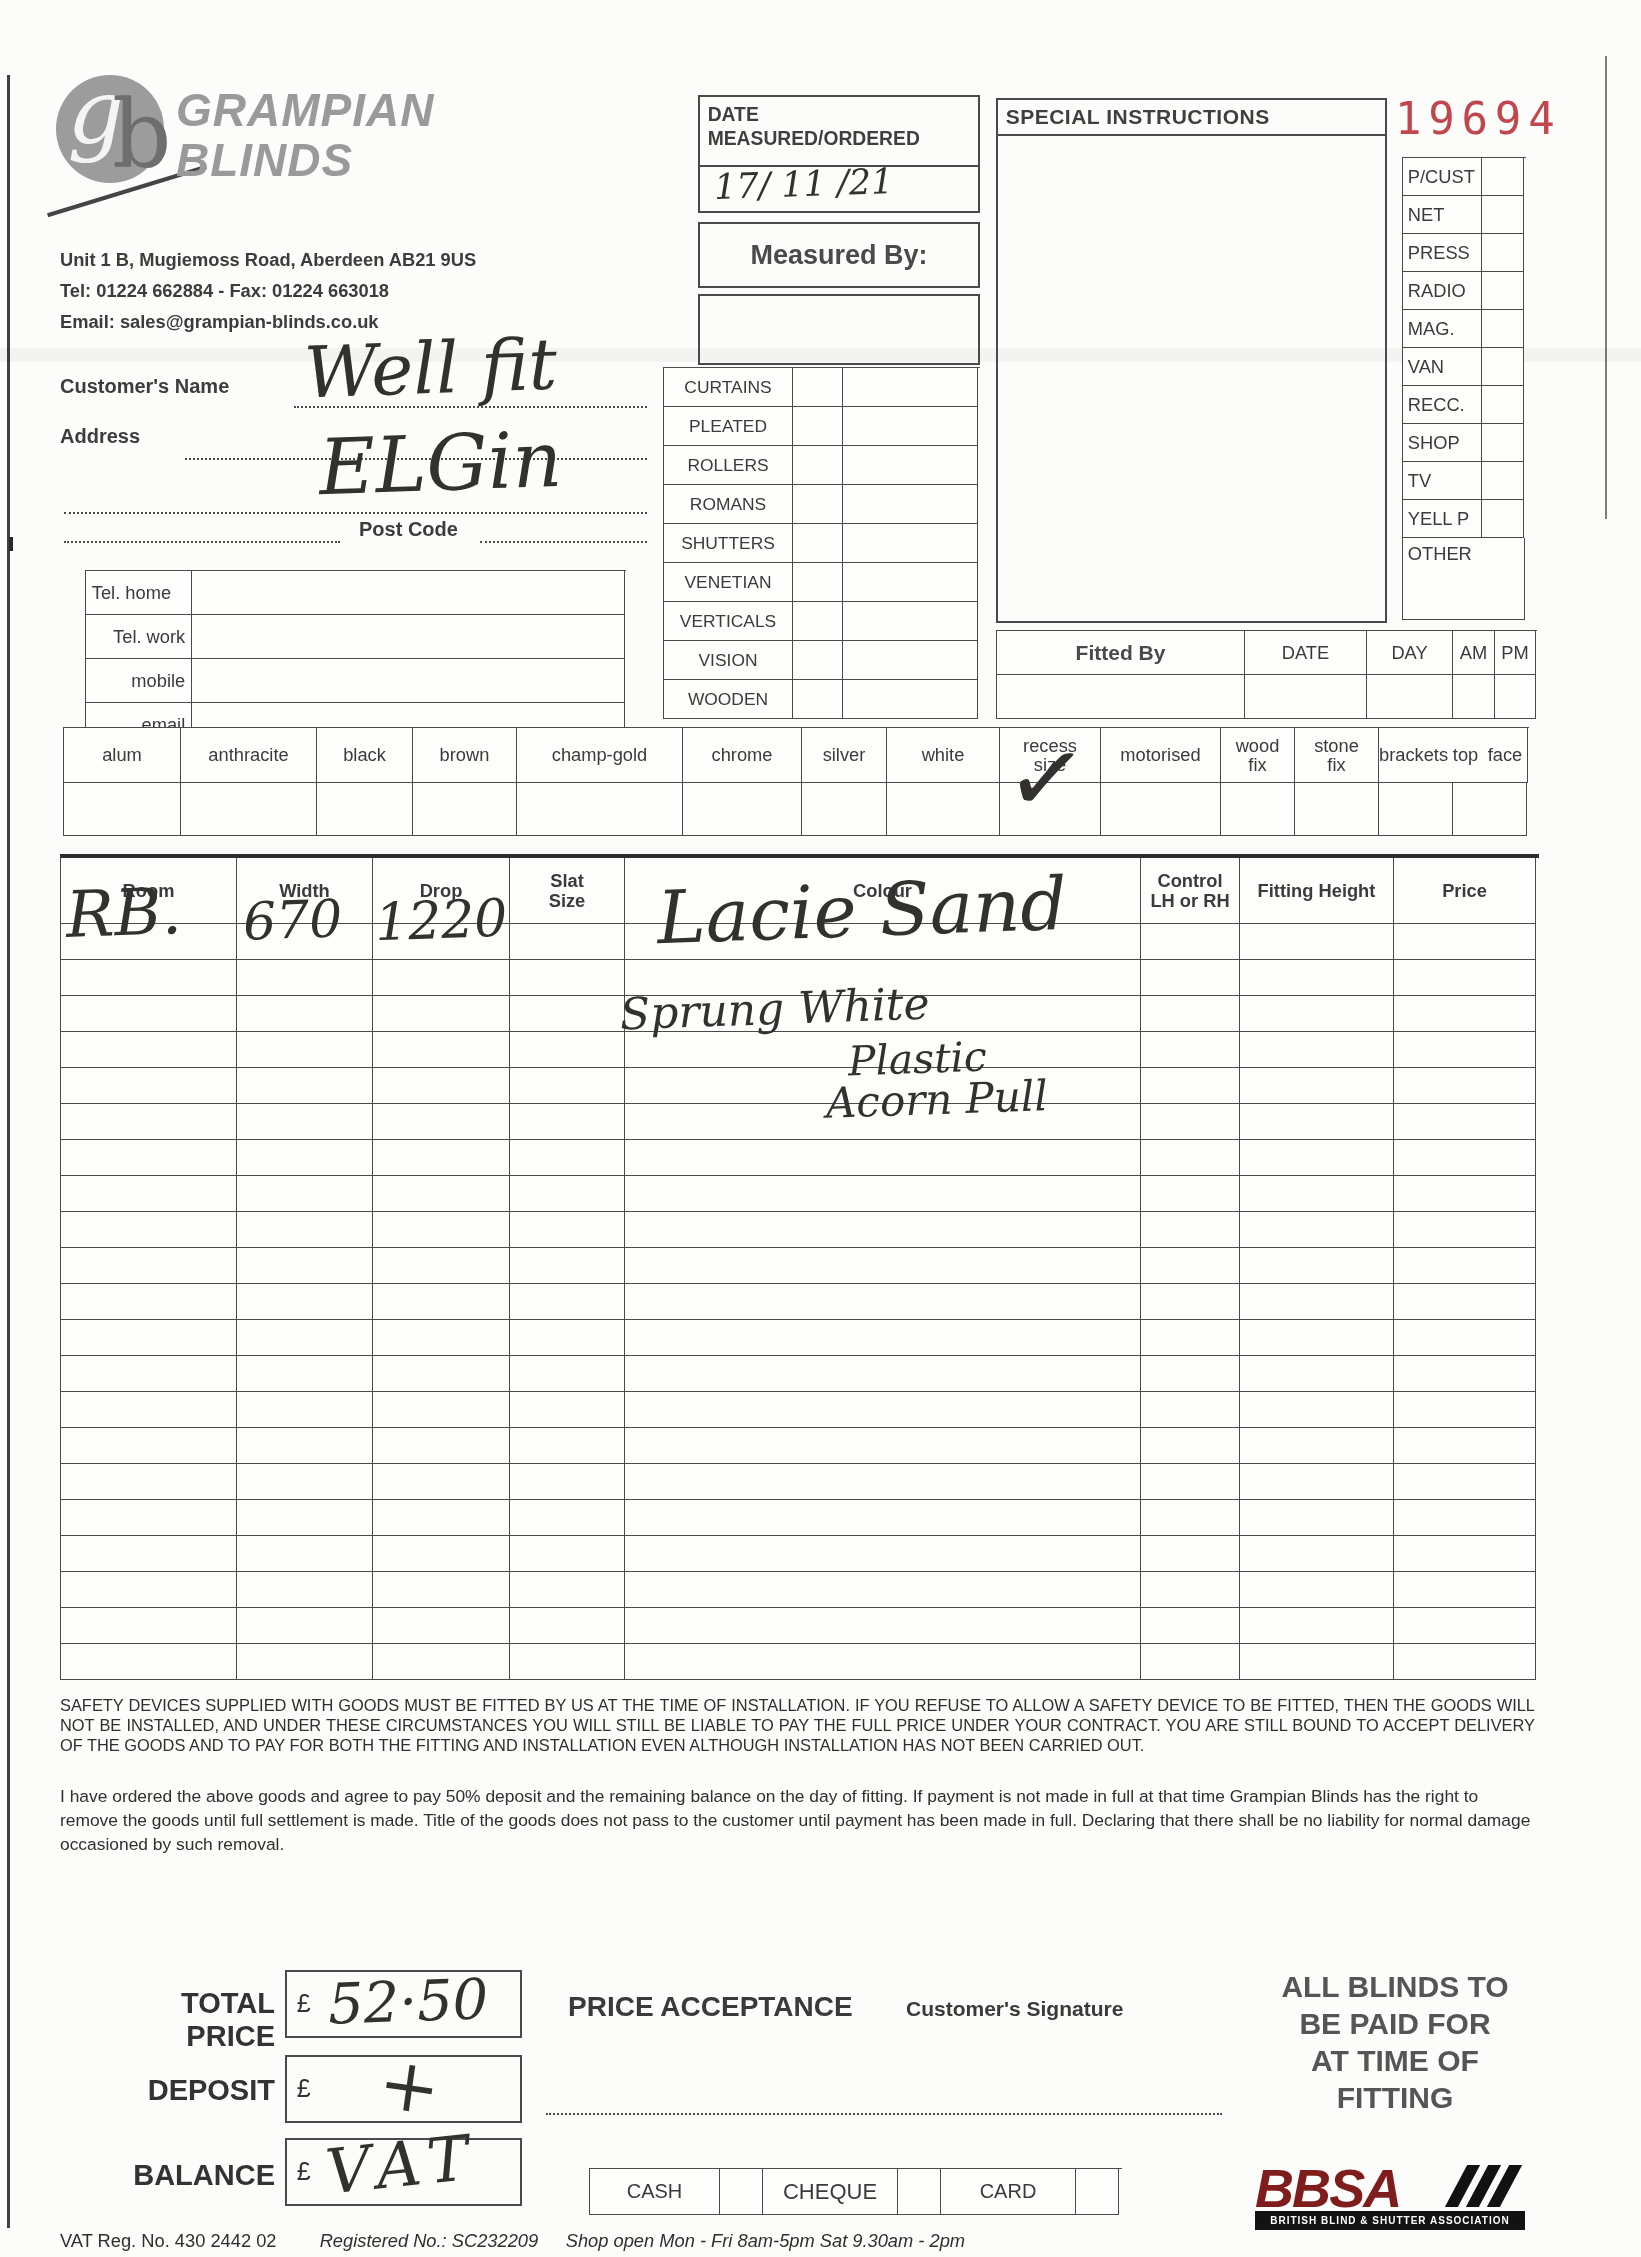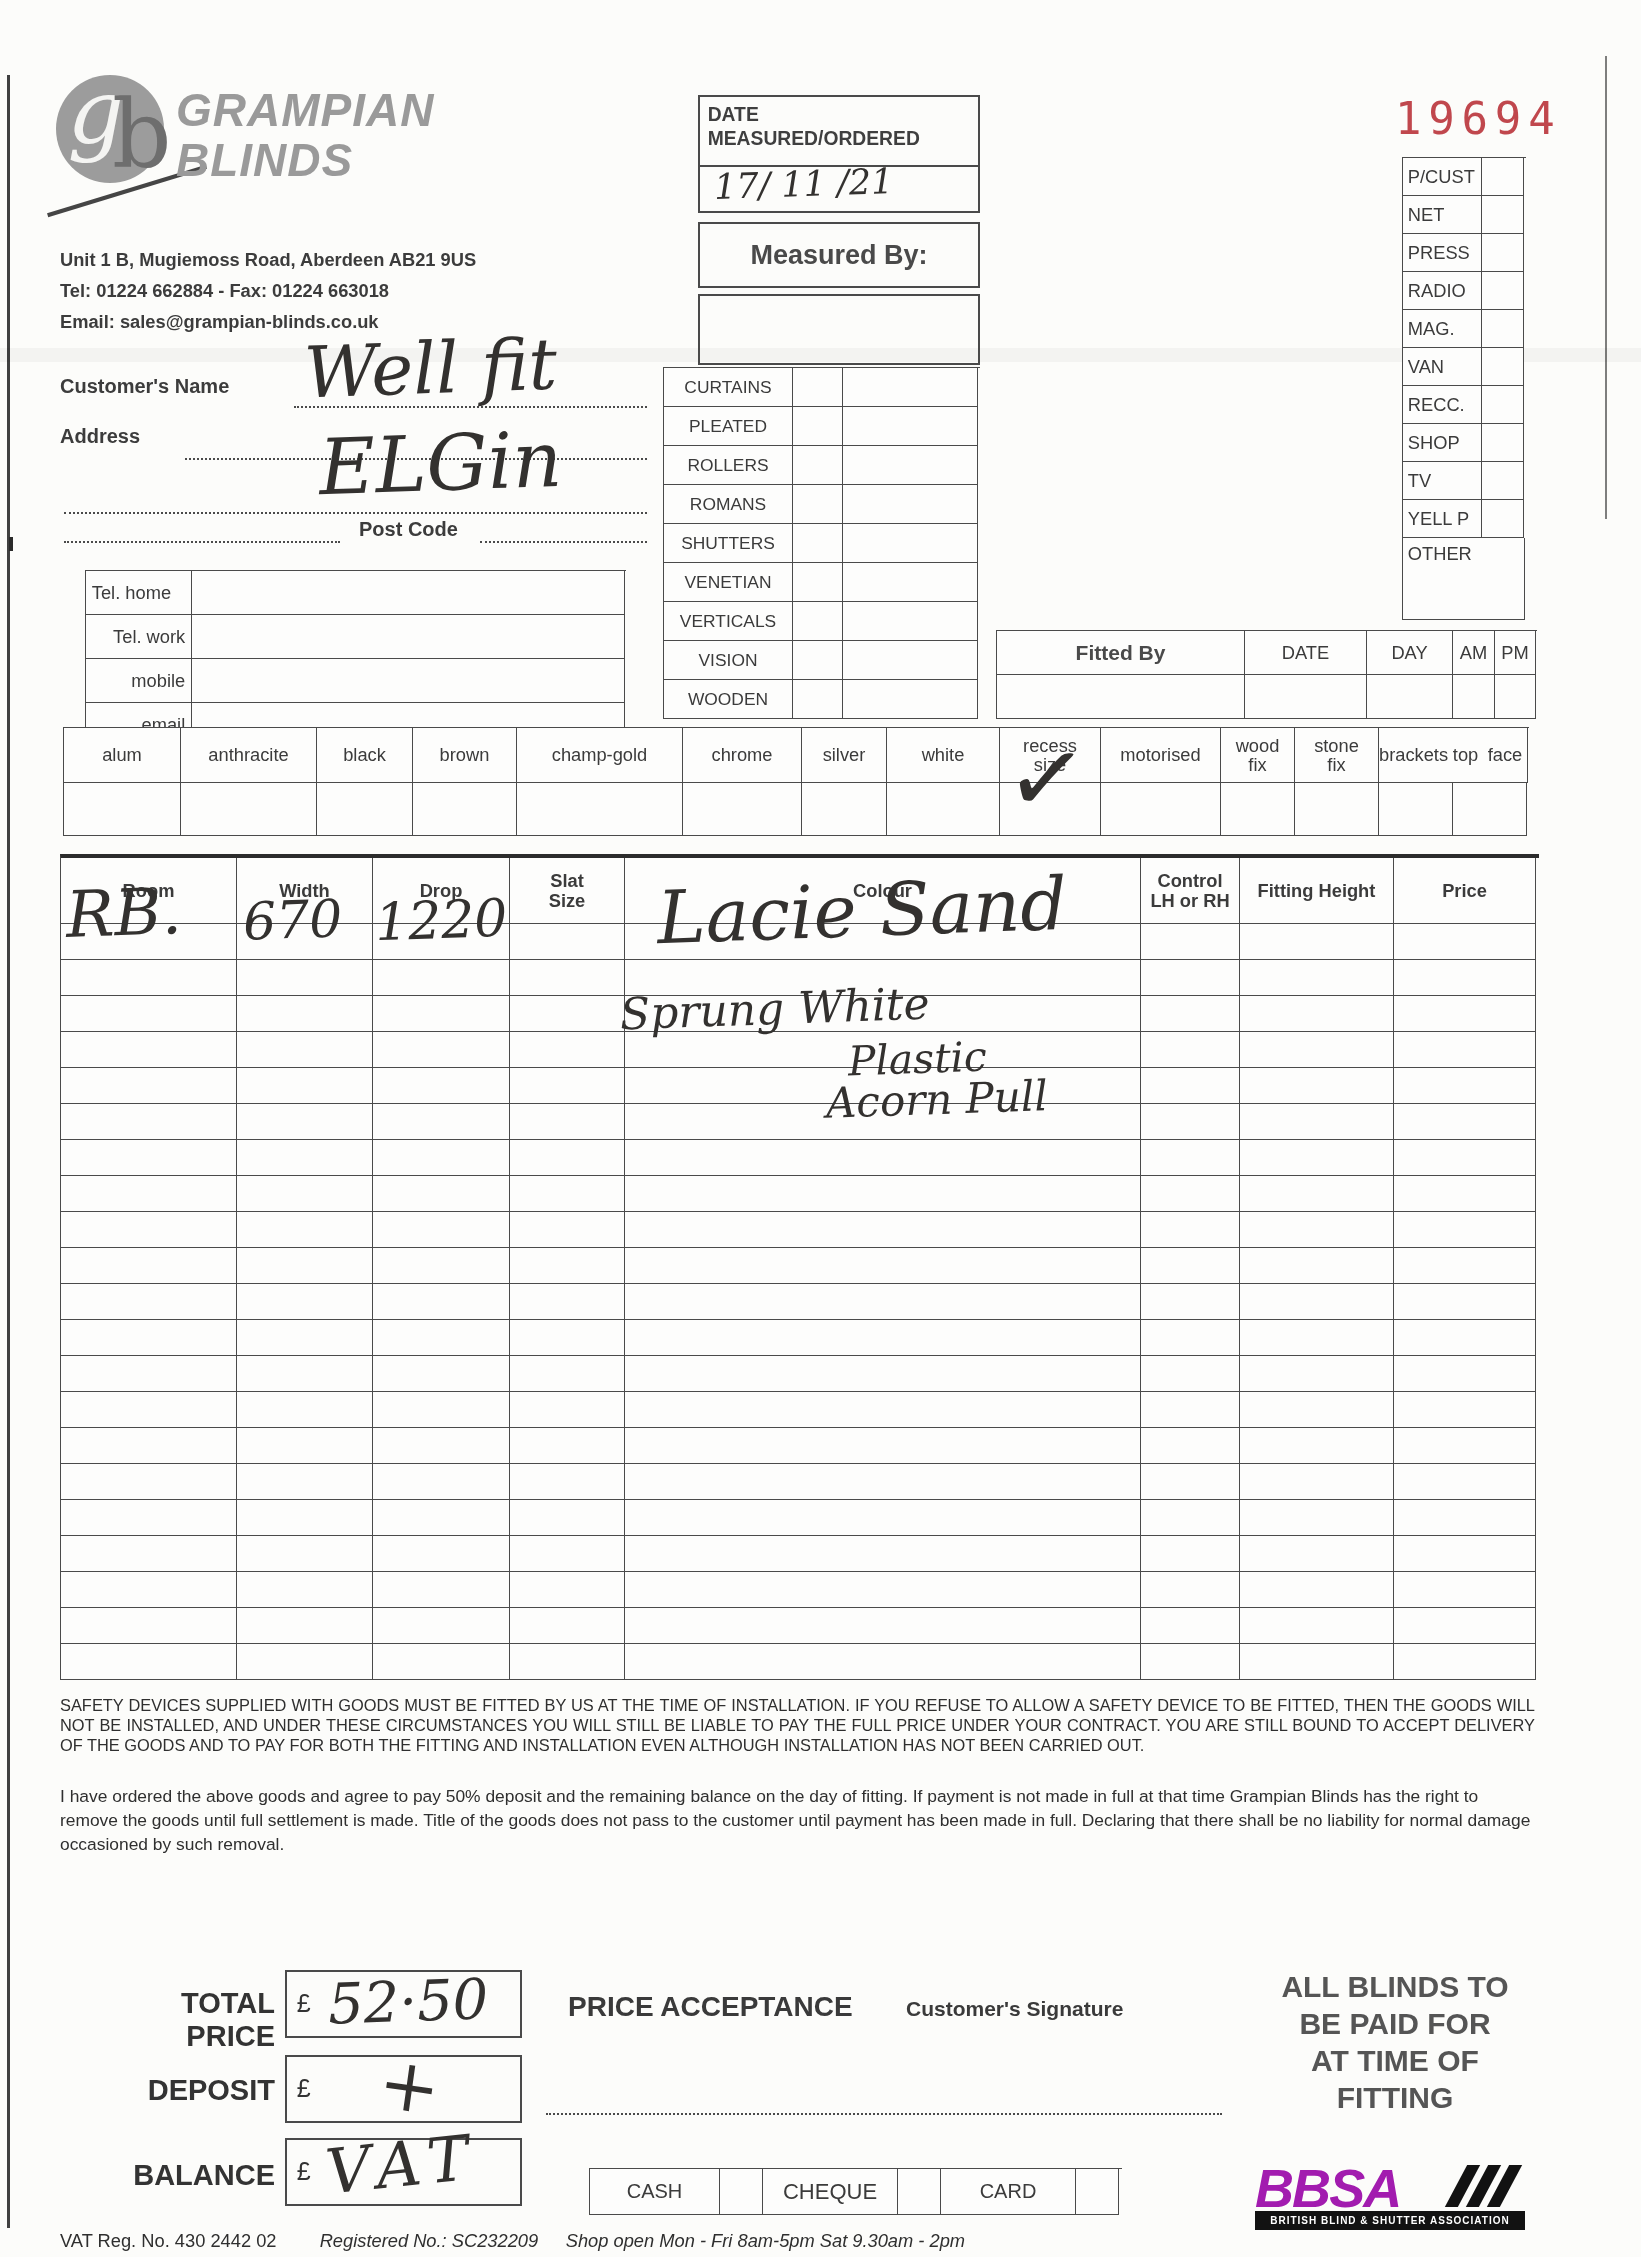--- a/index.html
+++ b/index.html
@@ -47,20 +47,24 @@
     <div class="b" style="white-space:pre-line;font-size:19.3px;color:#3f3f3f;padding:5.8px 7.7px;height:56px;border-bottom:2.4px solid #4a4a4a;line-height:1.25;">DATE
 MEASURED/ORDERED</div>
     <div class="hw" style="left:13.5px;top:70px;font-size:35px;">17/ 11 /21</div>
   </div>
 
   <div class="abs" style="left:698px;top:222px;width:282px;height:66px;border:2.4px solid #4a4a4a;display:flex;align-items:center;justify-content:center;">
     <span class="b" style="font-size:27px;color:#4a4a4a;">Measured By:</span>
   </div>
   <div class="abs" style="left:698px;top:294px;width:282px;height:71px;border:2.4px solid #4a4a4a;"></div>
 
+  <div class="abs" style="left:996px;top:98px;width:391px;height:525px;border:2.4px solid #4a4a4a;">
+    <div class="b" style="font-size:21px;color:#3f3f3f;letter-spacing:0.5px;padding:4.8px 7.7px;border-bottom:2.4px solid #4a4a4a;">SPECIAL INSTRUCTIONS</div>
+    <div></div>
+  </div>
 
   <div class="abs" style="left:1395px;top:93px;font-family:'DejaVu Sans Mono',monospace;font-size:44px;color:#c0474d;letter-spacing:6.8px;">19694</div>
 
   <div class="tbl" style="left:1402px;top:157px;width:124px;">
     <div class="row" style="height:38px;">
         <div class="c" style="width:79px;justify-content:flex-start;padding-left:4.8px;">P/CUST</div>
         <div class="c" style="width:42px;"></div>
       </div>
     <div class="row" style="height:38px;">
         <div class="c" style="width:79px;justify-content:flex-start;padding-left:4.8px;">NET</div>
@@ -517,21 +521,21 @@
       <div class="c" style="width:130px;font-size:20px;">CASH</div>
       <div class="c" style="width:43px;"></div>
       <div class="c" style="width:135px;font-size:22px;">CHEQUE</div>
       <div class="c" style="width:43px;"></div>
       <div class="c" style="width:135px;font-size:20px;">CARD</div>
       <div class="c" style="width:43px;"></div>
     </div>
   </div>
 
   <div class="abs" style="left:1255px;top:2161px;width:285px;height:75px;">
-    <span class="b" style="font-style:italic;font-size:54px;color:#a21caf;letter-spacing:-1.9px;line-height:1;">BBSA</span>
+    <span class="b" style="font-style:italic;font-size:54px;color:#7f1d1d;letter-spacing:-1.9px;line-height:1;">BBSA</span>
     <span class="abs" style="left:201px;top:3.9px;width:12.6px;height:42px;background:#121212;transform:skewX(-28deg);"></span>
     <span class="abs" style="left:222px;top:3.9px;width:12.6px;height:42px;background:#121212;transform:skewX(-28deg);"></span>
     <span class="abs" style="left:243px;top:3.9px;width:12.6px;height:42px;background:#121212;transform:skewX(-28deg);"></span>
     <div class="abs b" style="left:0;top:50px;width:270px;height:19.3px;background:#121212;color:#fff;font-size:10px;letter-spacing:1px;display:flex;align-items:center;justify-content:center;">BRITISH BLIND &amp; SHUTTER ASSOCIATION</div>
   </div>
 
   <div class="abs" style="left:60px;top:2230px;font-size:18.3px;color:#2f2f2f;white-space:nowrap;">
     <span>VAT Reg. No. 430 2442 02</span>
     <span style="display:inline-block;width:33px;"></span>
     <span style="font-style:italic;">Registered No.: SC232209</span>

